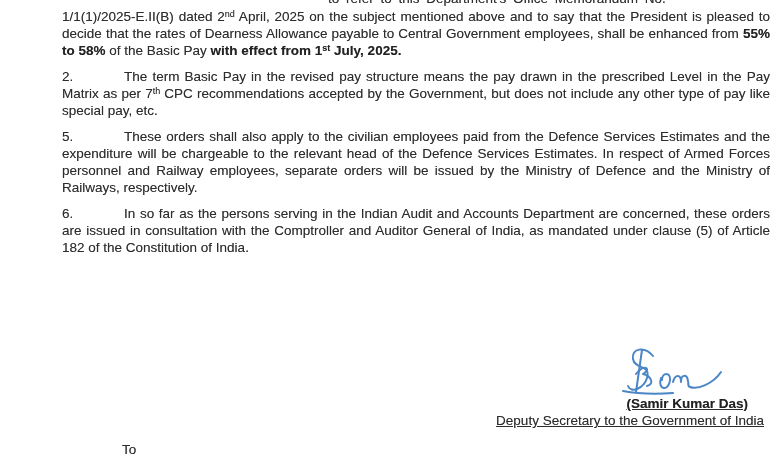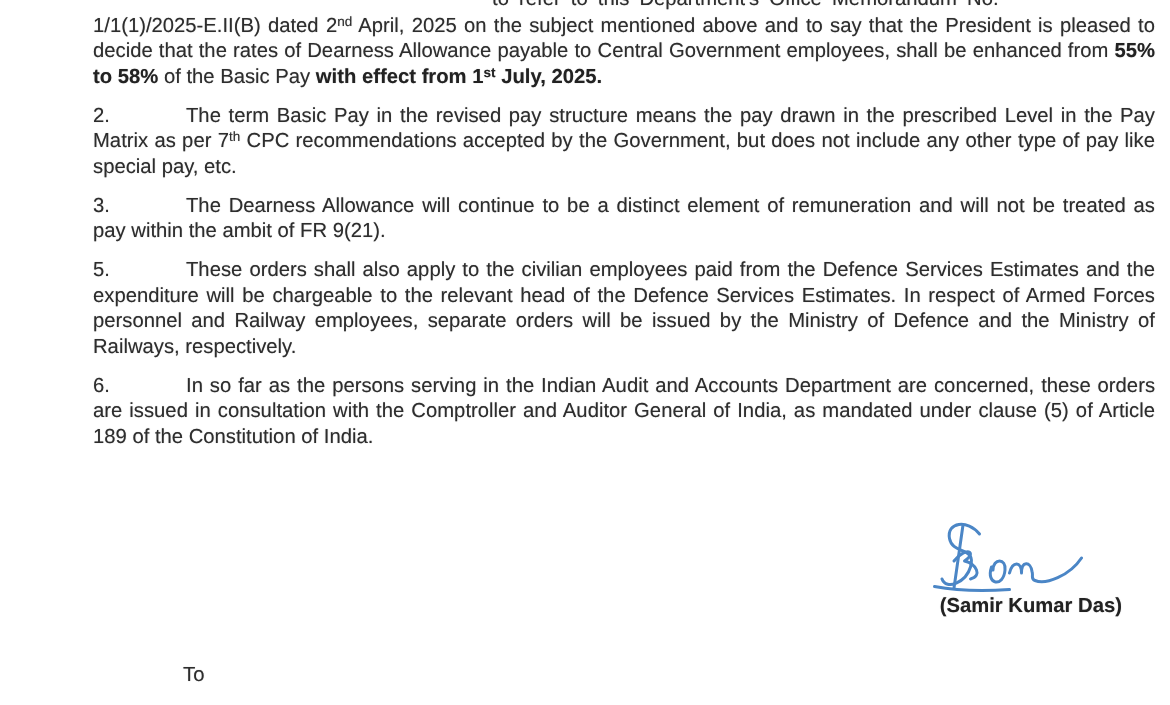--- a/index.html
+++ b/index.html
@@ -65,20 +65,21 @@
     top: 344px;
     left: 615px;
     width: 138px;
     height: 54px;
   }
   .sig-block {
     position: absolute;
     top: 395px;
     right: 16px;
     text-align: right;
+    text-decoration: underline;
   }
   .sig-name {
     display: block;
     font-weight: bold;
     color: #222;
     padding-right: 16px;
   }
   .sig-title {
     display: block;
   }
@@ -97,40 +98,40 @@
   <div class="clip-strip">
     <span class="clipped-line">to refer to this Department's Office Memorandum No.</span>
   </div>
 
   <div class="content">
 
     <p class="para"><span>1/1(1)/2025-E.II(B) dated 2</span><sup class="sp">nd</sup><span> April, 2025 on the subject mentioned above and to say that the President is pleased to decide that the rates of Dearness Allowance payable to Central Government employees, shall be enhanced from </span><span class="b">55% to 58%</span><span> of the Basic Pay </span><span class="b">with effect from 1</span><sup class="sp b">st</sup><span class="b"> July, 2025.</span></p>
 
     <p class="para"><span class="para-num">2.</span><span>The term Basic Pay in the revised pay structure means the pay drawn in the prescribed Level in the Pay Matrix as per 7</span><sup class="sp">th</sup><span> CPC recommendations accepted by the Government, but does not include any other type of pay like special pay, etc.</span></p>
 
-    <p class="para"><span class="para-num">3.</span><span>The Dearness Allowance will continue to be a distinct element of remuneration and will not be treated as pay within the ambit of FR 9(21).</span></p>
 
 
     <p class="para"><span class="para-num">5.</span><span>These orders shall also apply to the civilian employees paid from the Defence Services Estimates and the expenditure will be chargeable to the relevant head of the Defence Services Estimates. In respect of Armed Forces personnel and Railway employees, separate orders will be issued by the Ministry of Defence and the Ministry of Railways, respectively.</span></p>
 
-    <p class="para"><span class="para-num">6.</span><span>In so far as the persons serving in the Indian Audit and Accounts Department are concerned, these orders are issued in consultation with the Comptroller and Auditor General of India, as mandated under clause (5) of Article 189 of the Constitution of India.</span></p>
+    <p class="para"><span class="para-num">6.</span><span>In so far as the persons serving in the Indian Audit and Accounts Department are concerned, these orders are issued in consultation with the Comptroller and Auditor General of India, as mandated under clause (5) of Article 182 of the Constitution of India.</span></p>
 
   </div>
 
 
   <svg class="sig-script" viewBox="0 0 138 54" aria-hidden="true">
     <g fill="none" stroke="#4b86c6" stroke-width="2" stroke-linecap="round" stroke-linejoin="round">
       <path d="M 38 12 C 30 2, 16 4, 18 15 C 20 26, 36 20, 32 34 C 29 44, 16 50, 13 42"></path>
       <path d="M 27 6 L 21 48"></path>
       <path d="M 21 30 C 29 20, 37 24, 28 30 C 36 32, 40 40, 32 42"></path>
       <path d="M 46 34 C 42 46, 54 48, 55 36 C 56 28, 47 28, 47 36"></path>
       <path d="M 58 38 C 60 30, 66 30, 66 38 C 66 30, 72 30, 73 37 C 74 40, 72 42, 75 43 C 82 46, 98 40, 106 28"></path>
       <path d="M 8 47 C 24 50, 44 50, 58 49"></path>
     </g>
   </svg>
 
   <div class="sig-block">
     <span class="sig-name">(Samir Kumar Das)</span>
+    <span class="sig-title">Deputy Secretary to the Government of India</span>
   </div>
 
   <div class="to-label">To</div>
 
 </div>
 
 </body></html>

